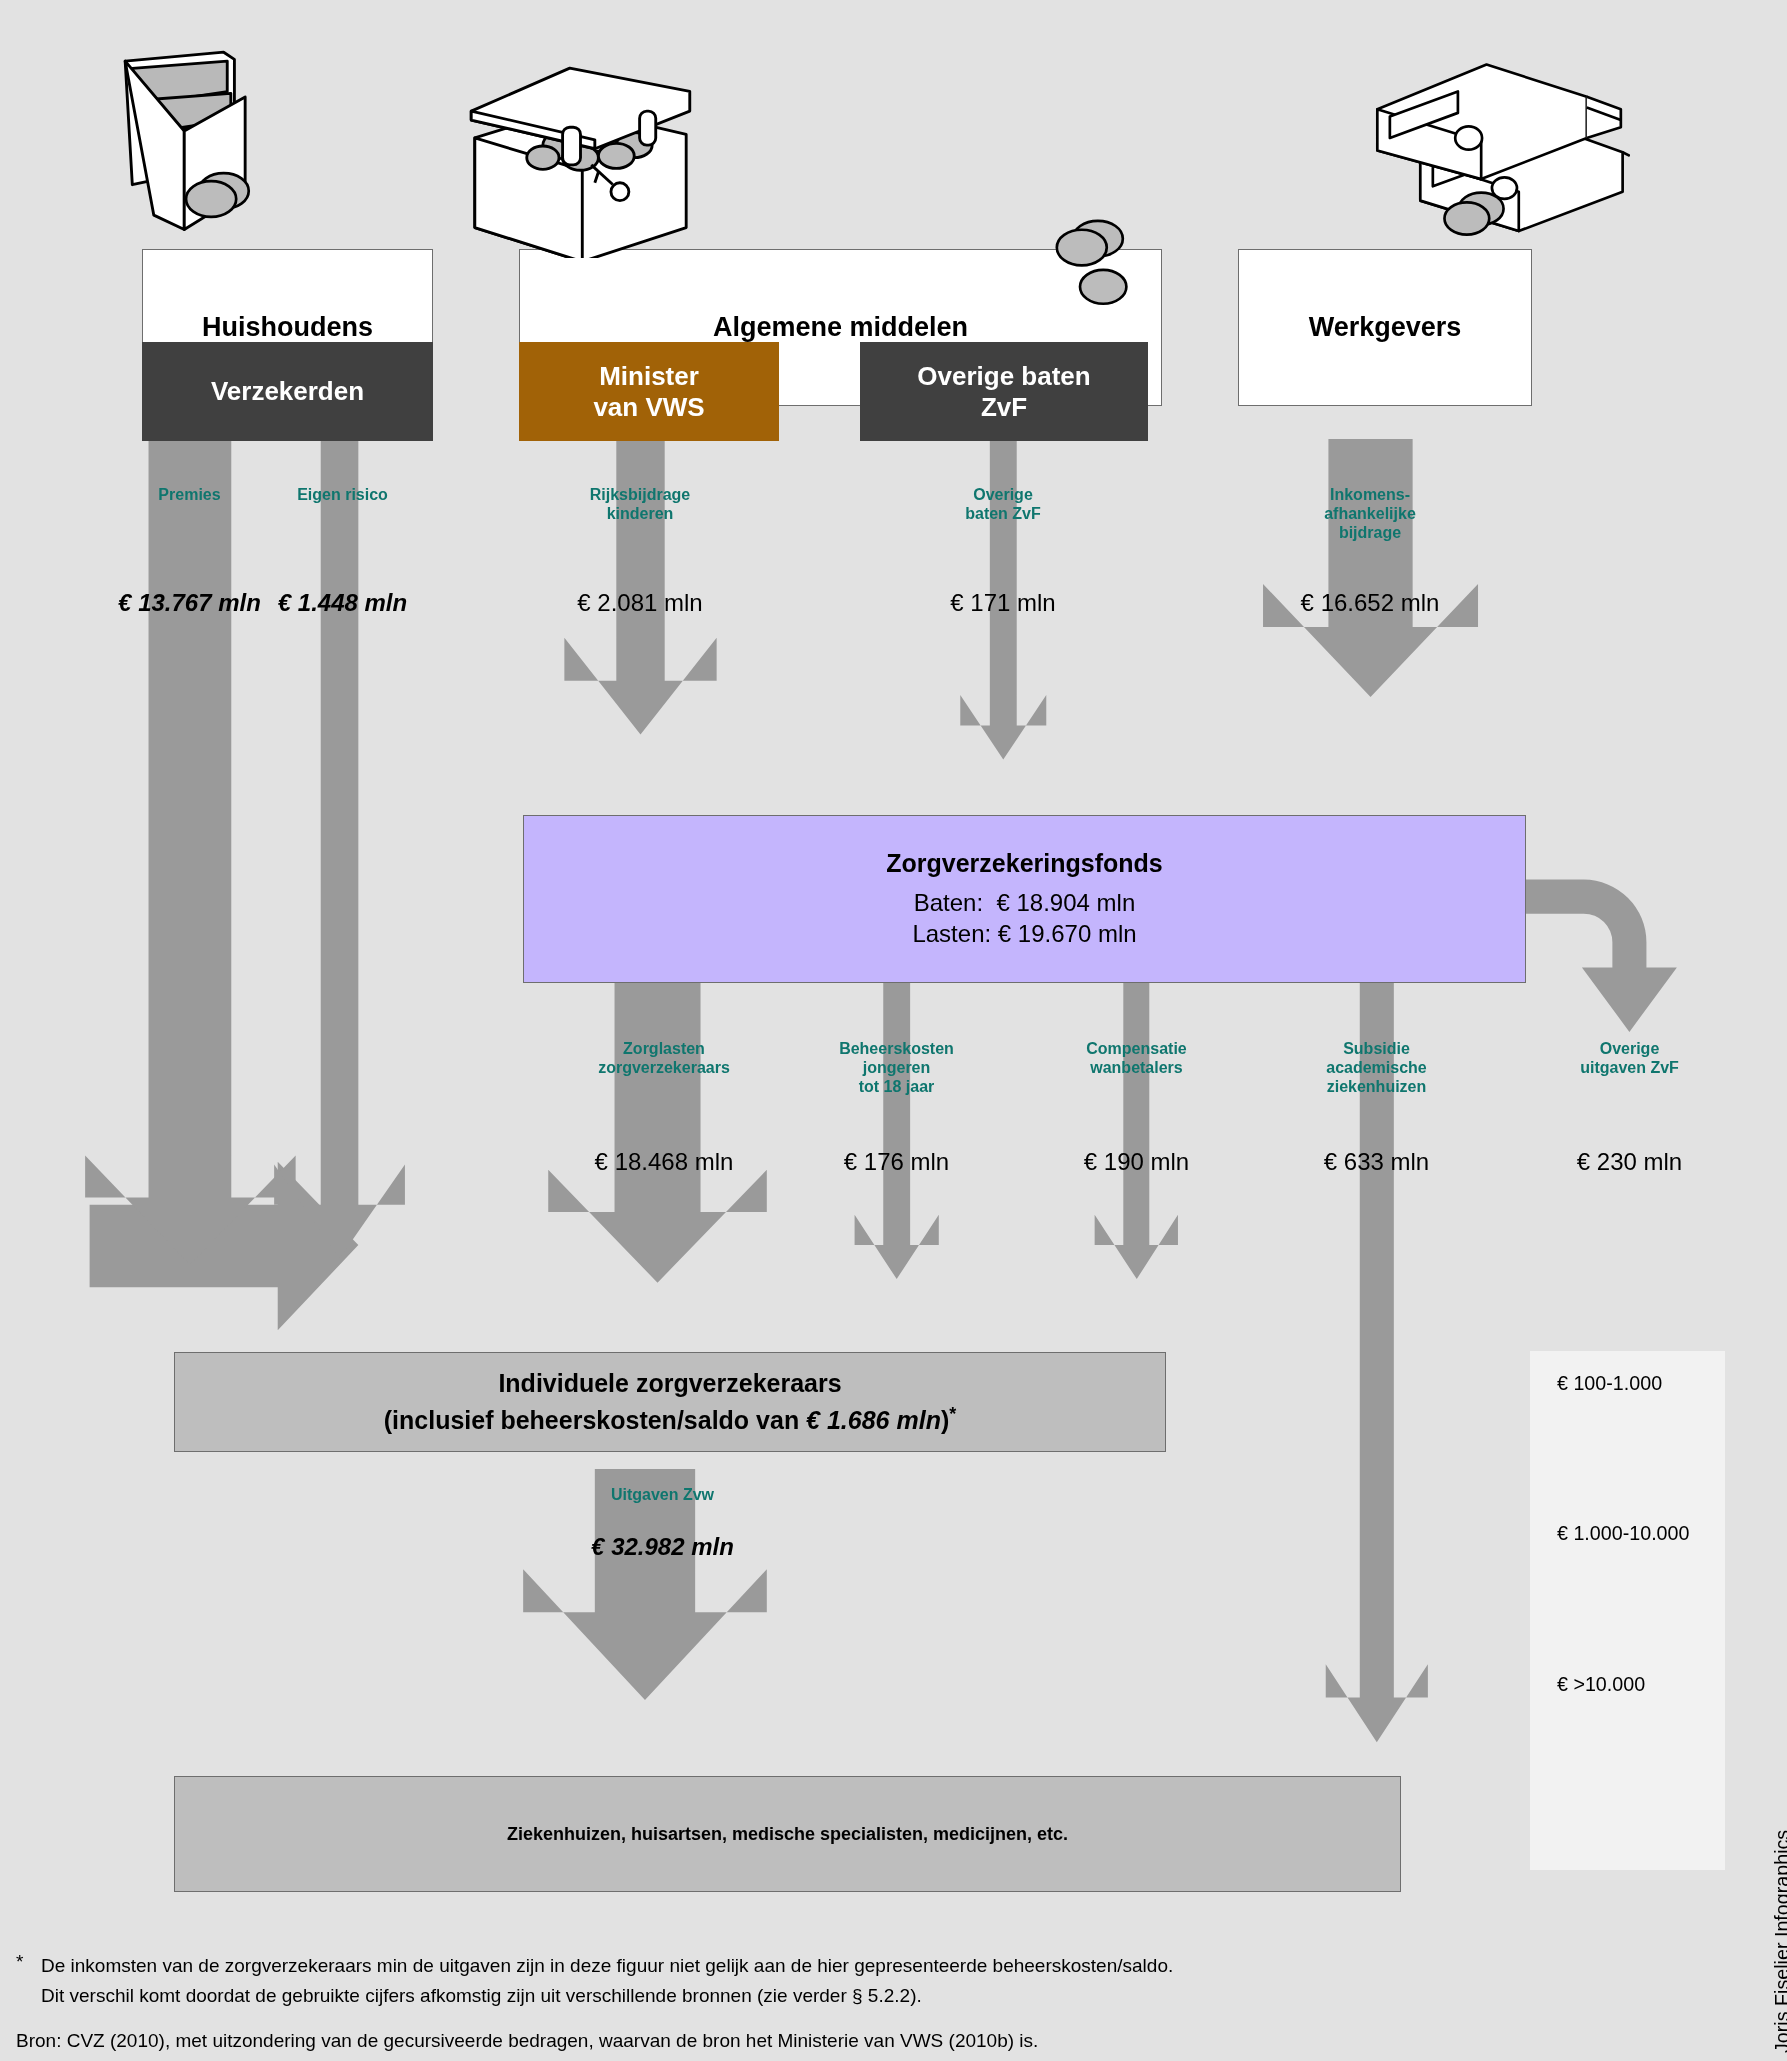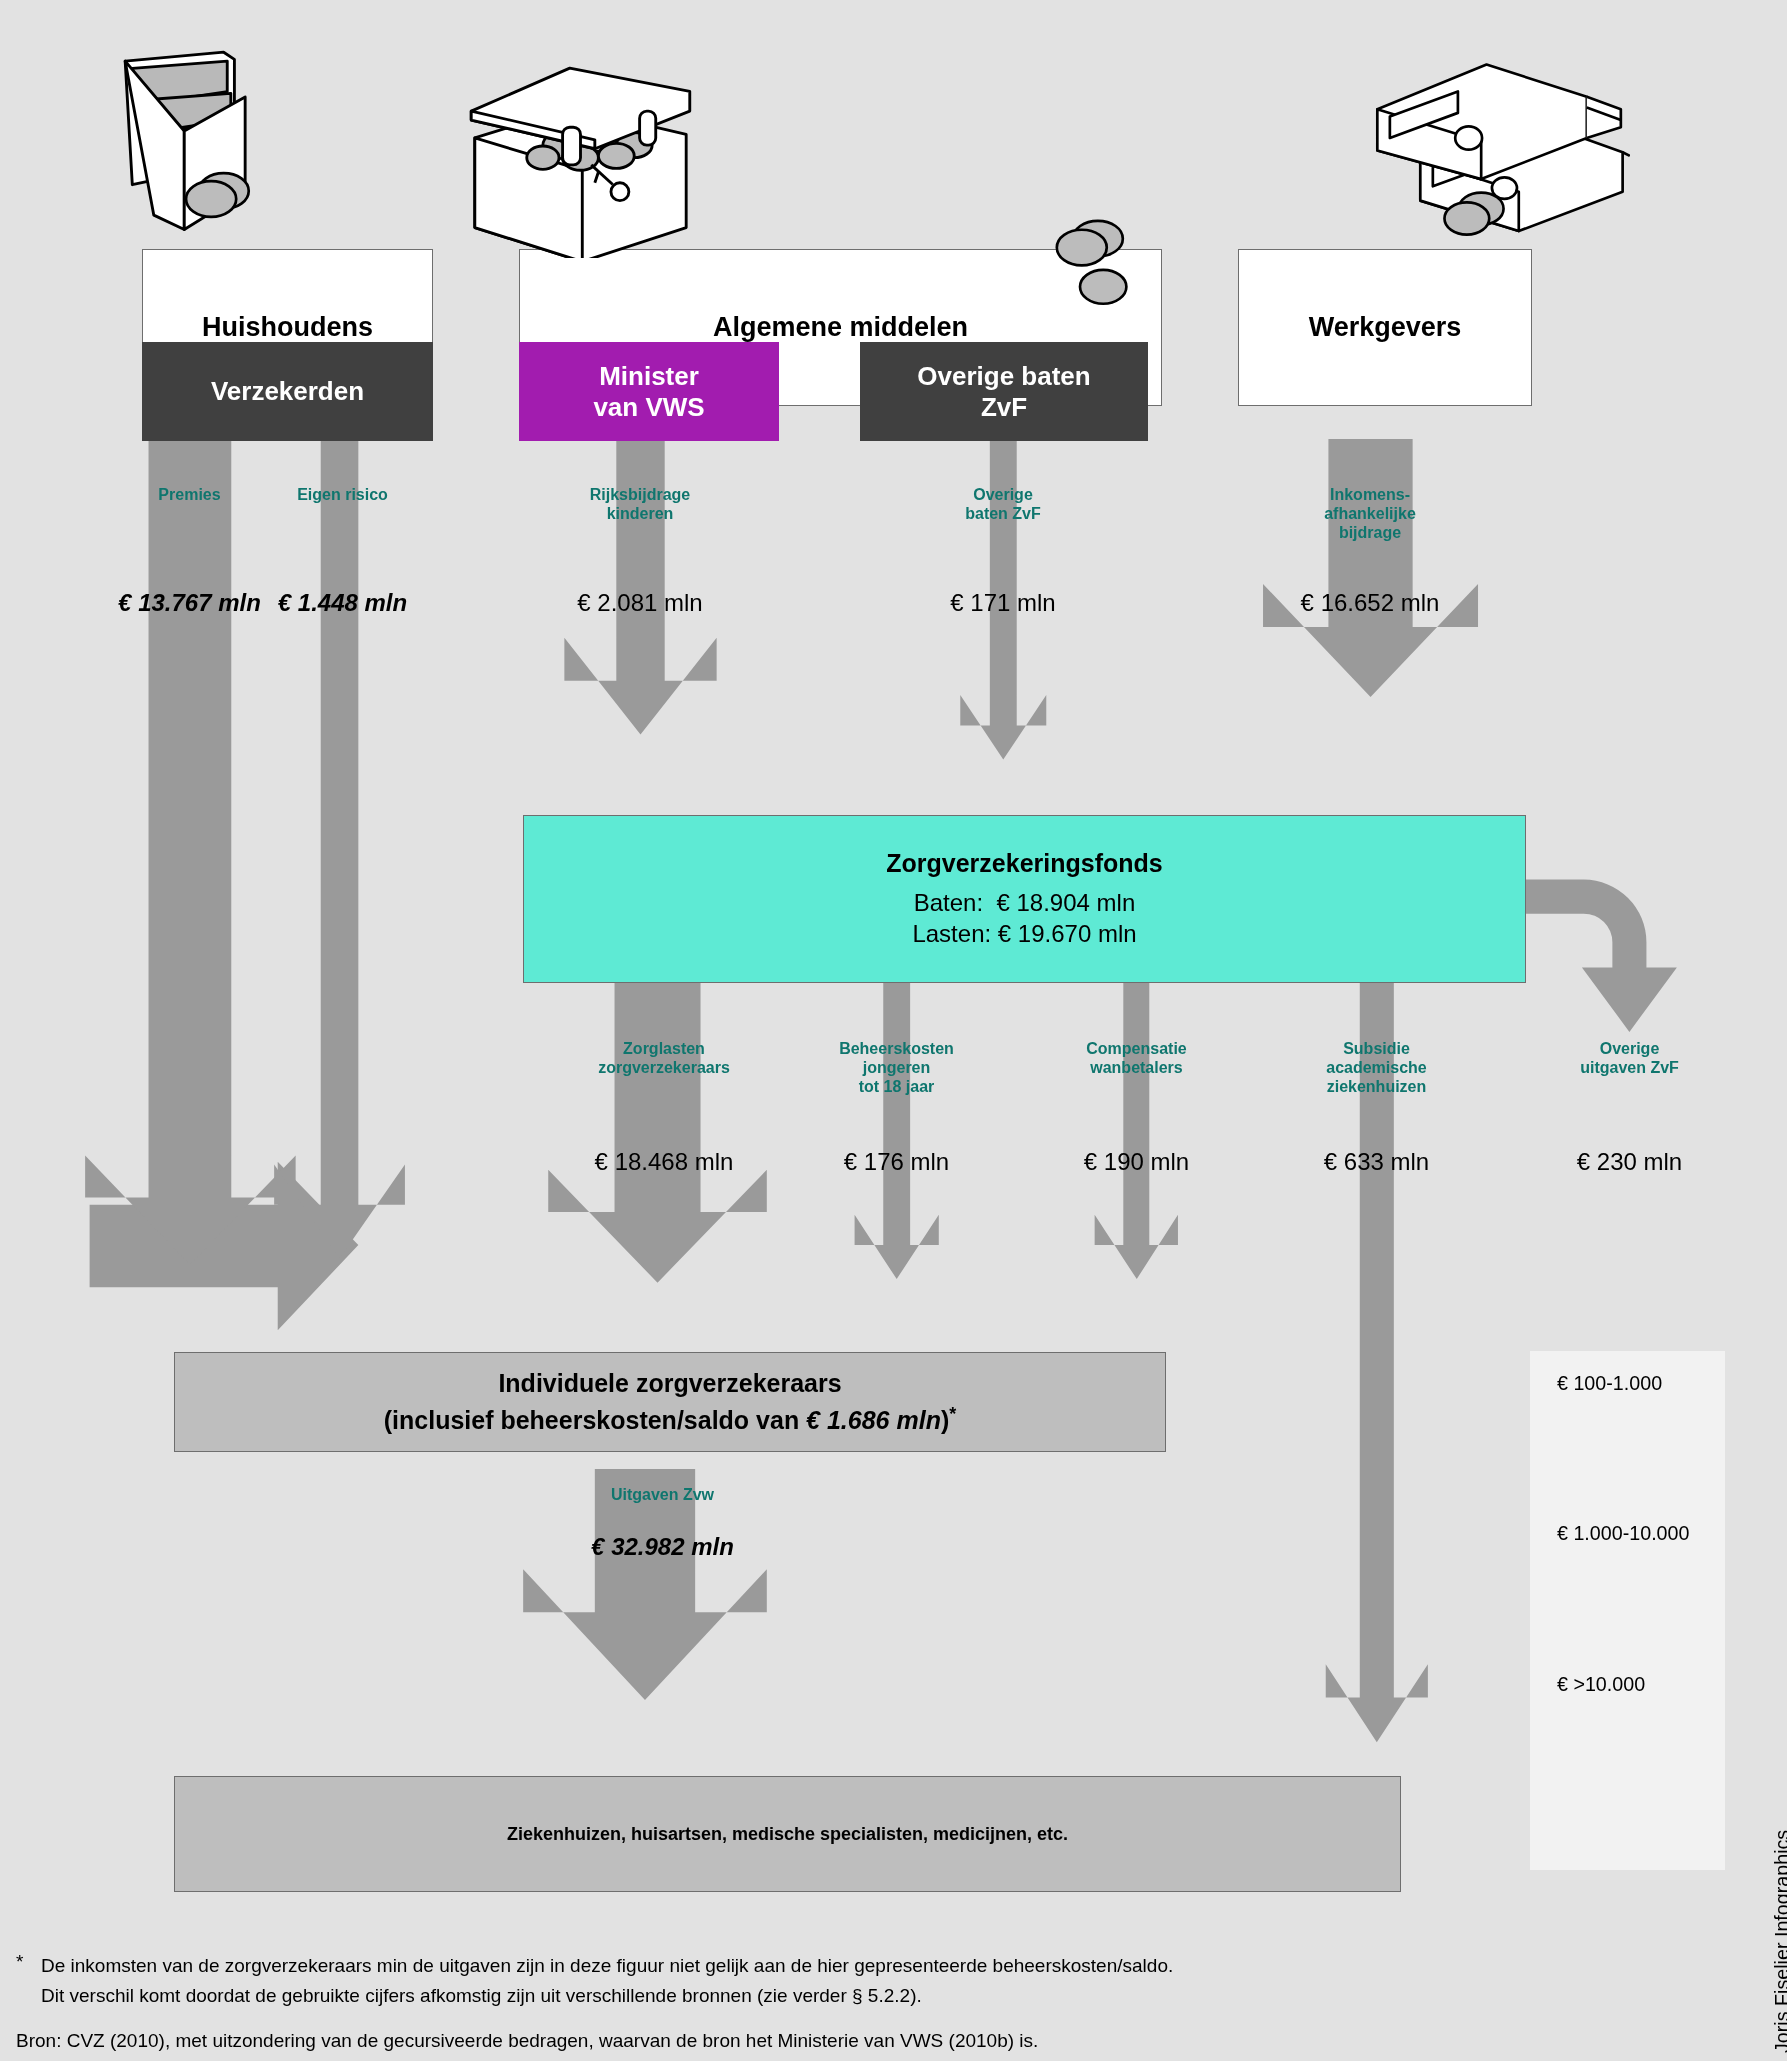--- a/index.html
+++ b/index.html
@@ -250,21 +250,21 @@
   </div>
 
   <div class="srcbox abs" style="left: 1238px; top: 249px; width: 294px; height: 157px; background: rgb(255, 255, 255); border-color: rgb(110, 110, 110);">
     <span>Werkgevers</span>
   </div>
 
   <div class="darkbox abs" style="left: 142px; top: 342px; width: 291px; height: 99px; background: rgb(64, 64, 64); color: rgb(255, 255, 255);">
     <span>Verzekerden</span>
   </div>
 
-  <div class="darkbox abs" style="left: 519px; top: 342px; width: 260px; height: 99px; background: #a21caf; color: rgb(255, 255, 255);">
+  <div class="darkbox abs" style="left: 519px; top: 342px; width: 260px; height: 99px; background: #a16207; color: rgb(255, 255, 255);">
     <span>
       <span>Minister</span><br>
       <span>van VWS</span>
     </span>
   </div>
 
   <div class="darkbox abs" style="left: 860px; top: 342px; width: 288px; height: 99px; background: rgb(64, 64, 64); color: rgb(255, 255, 255);">
     <span>
       <span>Overige baten</span><br>
       <span>ZvF</span>
@@ -294,21 +294,21 @@
   </div>
   <div class="famount abs" style="left:882px;top:589px;width:242px;">€ 171 mln</div>
 
   <div class="flabel abs" style="left:1249px;top:485px;width:242px;">
     <div>Inkomens-</div>
     <div>afhankelijke</div>
     <div>bijdrage</div>
   </div>
   <div class="famount abs" style="left:1249px;top:589px;width:242px;">€ 16.652 mln</div>
 
-  <div class="greybox abs" style="left: 523px; top: 815px; width: 1003px; height: 168px; background: #5eead4; border-color: rgb(110, 110, 110);">
+  <div class="greybox abs" style="left: 523px; top: 815px; width: 1003px; height: 168px; background: #c4b5fd; border-color: rgb(110, 110, 110);">
     <div class="gb-title">Zorgverzekeringsfonds</div>
     <div class="gb-line" style="margin-top:9px;white-space:pre;">Baten:  € 18.904 mln</div>
     <div class="gb-line" style="white-space:pre;">Lasten: € 19.670 mln</div>
   </div>
 
   <div class="flabel abs" style="left:534px;top:1039px;width:260px;">
     <div>Zorglasten</div>
     <div>zorgverzekeraars</div>
   </div>
   <div class="famount abs" style="left:534px;top:1148px;width:260px;">€ 18.468 mln</div>

